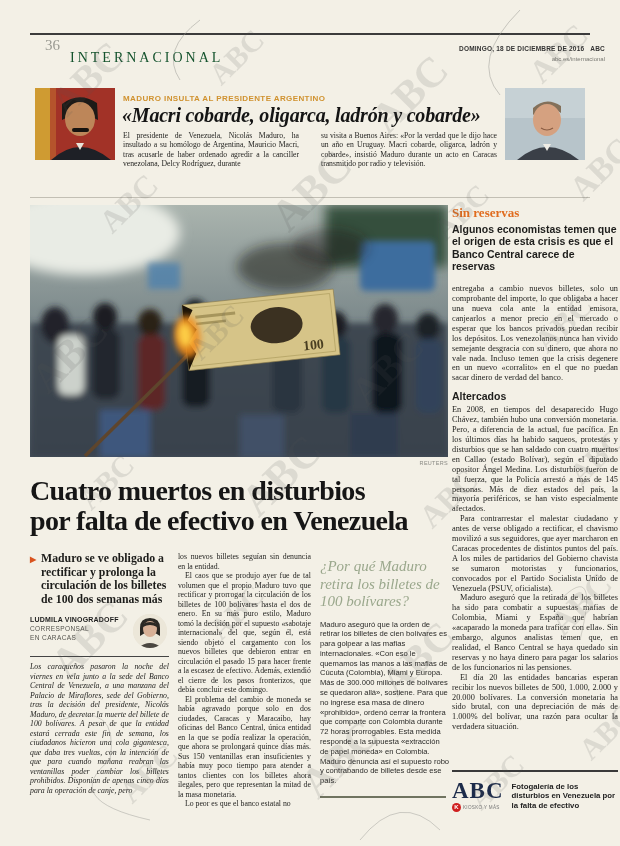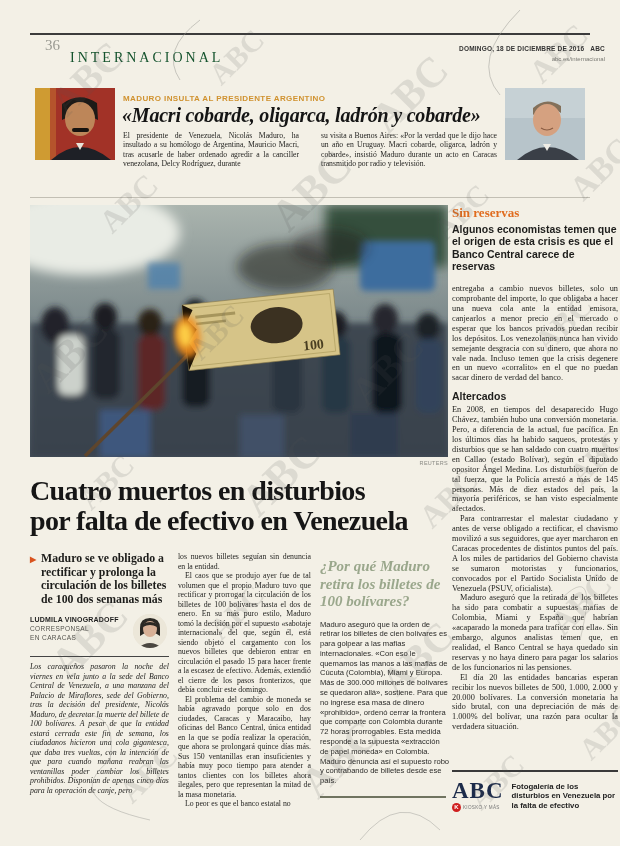--- a/index.html
+++ b/index.html
@@ -47,21 +47,21 @@
   .col3 { width:133px; }
   .deck { font-size:11.8px; line-height:13.6px; font-weight:bold; color:#1c1c1a; position:relative; padding-left:11px; }
   .deck .arrow { position:absolute; left:0; top:1px; color:#d9531e; font-size:8px; }
   .byline-block { position:relative; margin-top:10px; height:40px; border-bottom:1px solid #444; }
   .byline { font-family:"Liberation Sans",sans-serif; font-weight:bold; font-size:7px; color:#1c1c1c; letter-spacing:.2px; }
   .byrole { font-family:"Liberation Sans",sans-serif; font-size:6.5px; color:#55544e; letter-spacing:.4px; margin-top:2px; }
   .avatar { position:absolute; right:2px; top:-2px; width:34px; height:34px; border-radius:50%; overflow:hidden; background:#e9e4d6; }
   .body-text p { margin:0; font-size:7.8px; line-height:9.5px; text-align:justify; }
   .body-text p.ind { text-indent:7px; }
   .col1 .body-text { margin-top:5px;font-style:italic; }
-  .qbox-title { font-size:15px; line-height:17.5px; font-style:italic; font-weight:bold; color:#9aa78c; margin-top:6px; }
+  .qbox-title { font-size:15px; line-height:17.5px; font-style:italic; font-weight:normal; color:#9aa78c; margin-top:6px; }
   .qbox-body { margin-top:9px; font-family:"Liberation Sans",sans-serif; font-size:7.6px; line-height:9.8px; color:#2a2a28; text-align:left; }
   .qbox-rule { margin-top:10px; border-top:2px solid #707460; width:126px; }
 
   
   .sidebar { position:absolute; left:452px; top:205px; width:166px; }
   .sb-kicker { font-family:Liberation Serif, serif; font-weight:bold; font-size:13px; color:#e06c1f; }
   .sb-deck { font-family:"Liberation Sans",sans-serif; font-weight:bold; font-size:10.5px; line-height:12.3px; color:#1d1d1b; margin-top:2px; }
   .sb-body { margin-top:12px; }
   .sb-body p { margin:0; font-size:8.3px; line-height:9.9px; text-align:justify; }
   .sb-body p.ind { text-indent:8px; }

